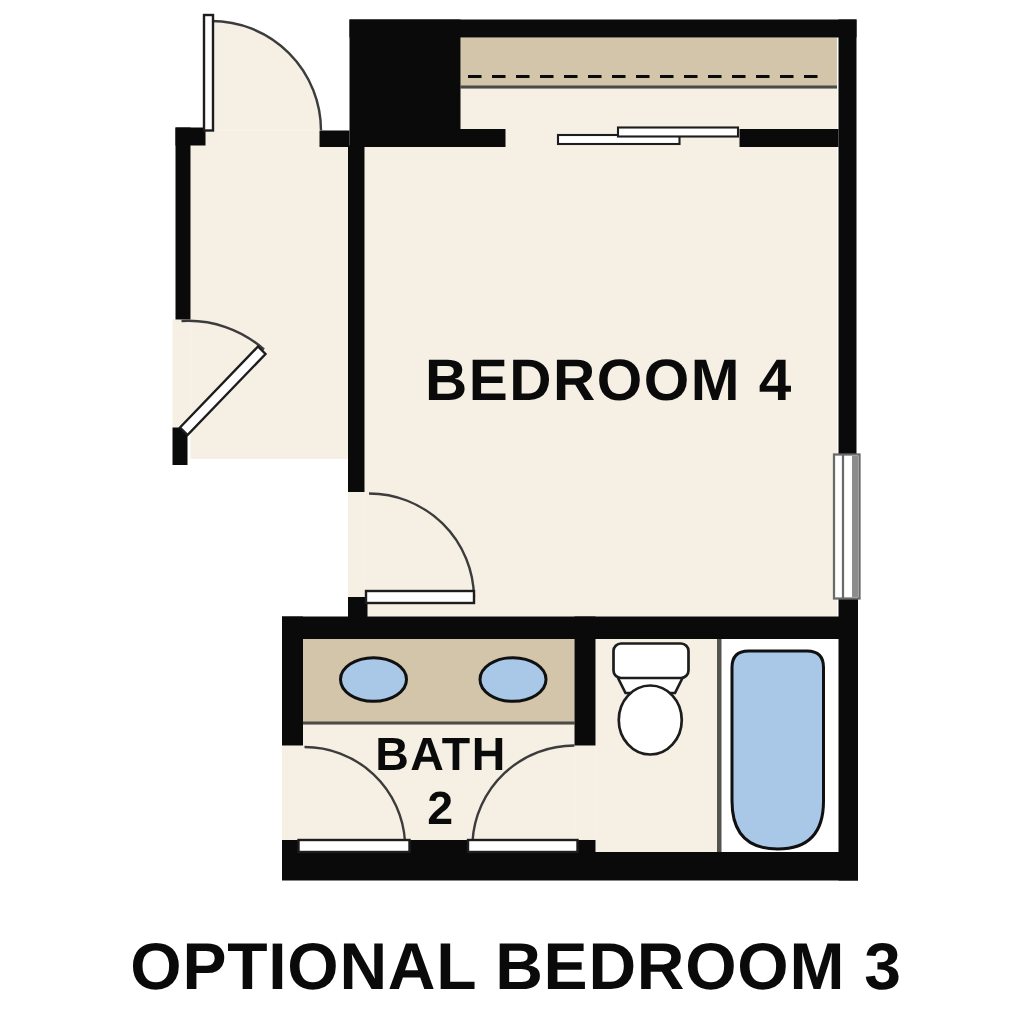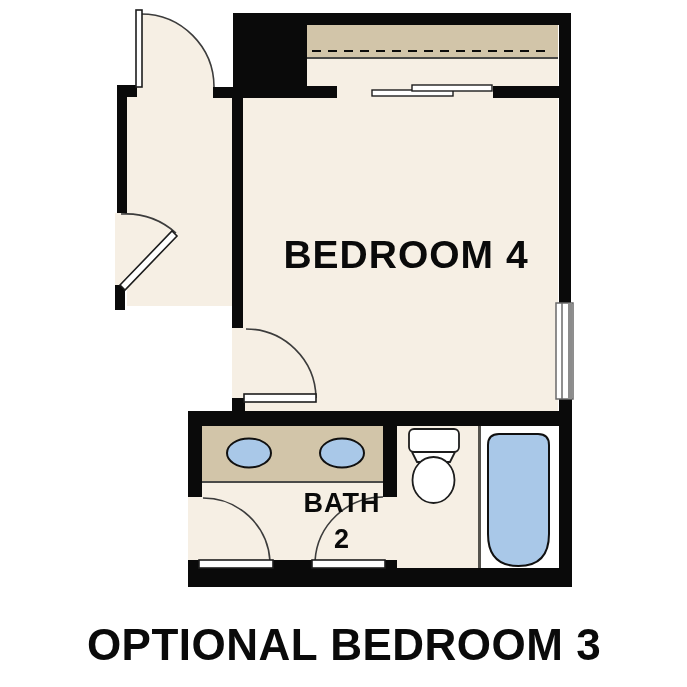--- a/index.html
+++ b/index.html
@@ -18,21 +18,21 @@
   .lbl{
     position:absolute;
     transform:translate(-50%,-50%);
     color:var(--ink);
     font-weight:bold;
     white-space:nowrap;
     letter-spacing:1px;
     line-height:1;
   }
   .lbl-room{font-size:39px;}
-  .lbl-bath{font-size:27px;margin-left:48px;}
+  .lbl-bath{font-size:31px;}
   .lbl-caption{font-size:44px;letter-spacing:0.5px;}
 </style>
 </head>
 <body>
 
 <div id="stage">
 
   <div class="floor" style="left:127px;top:87px;width:105px;height:219px;"></div>
   <div class="floor" style="left:243px;top:25px;width:315px;height:386px;"></div>
   <div class="floor" style="left:202px;top:426px;width:181px;height:142px;"></div>

